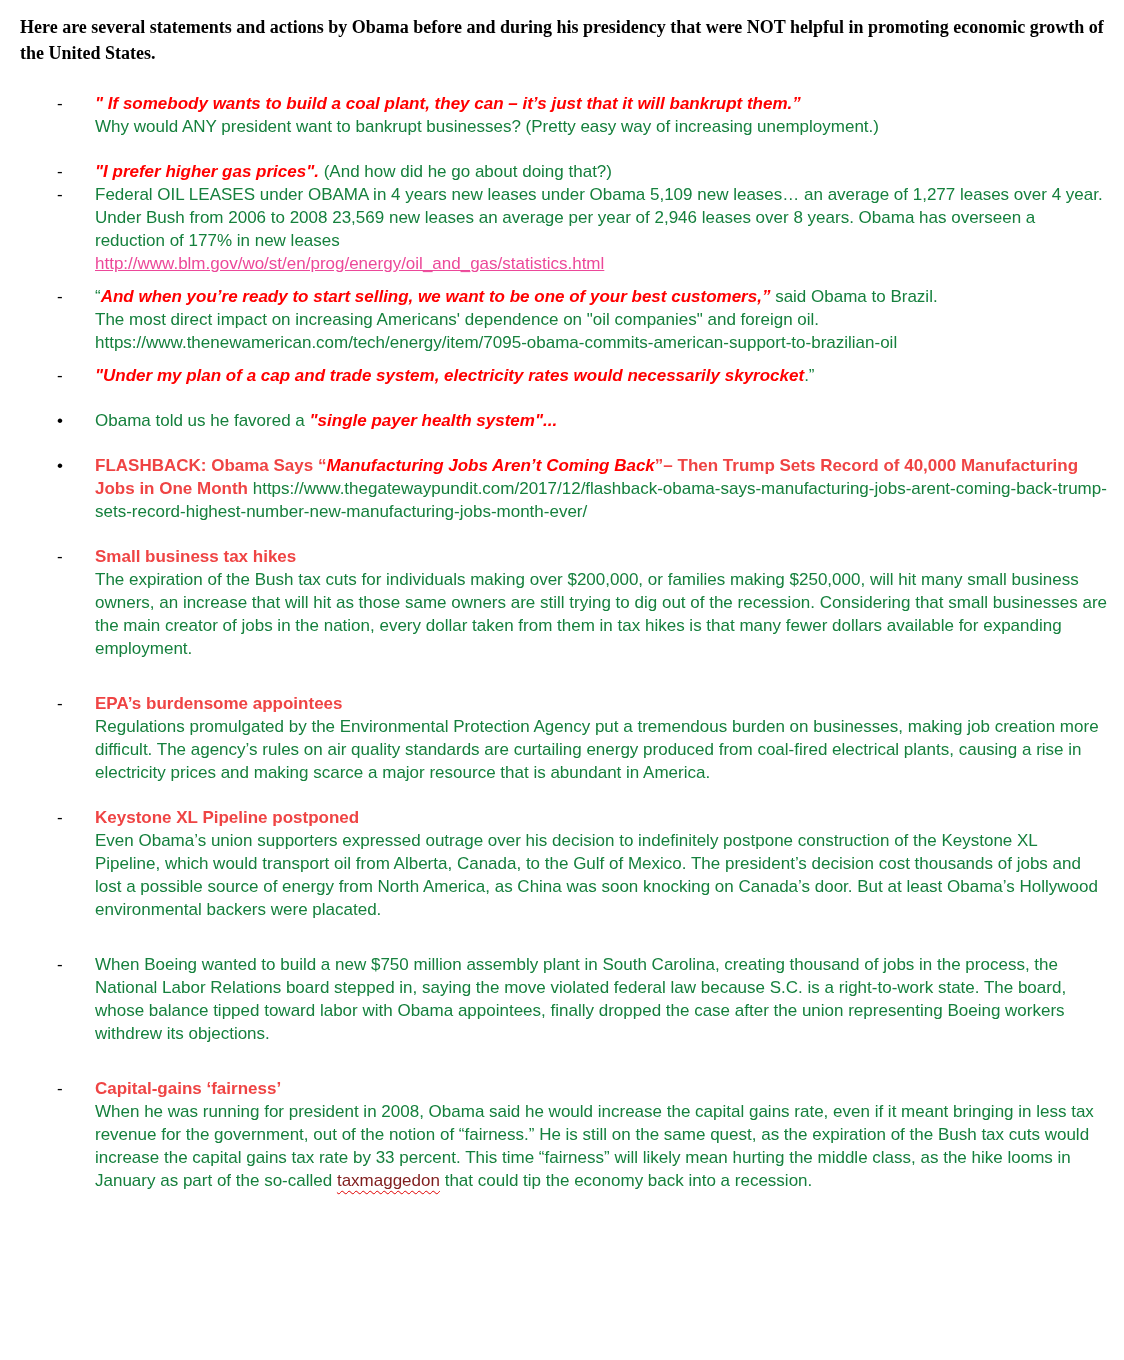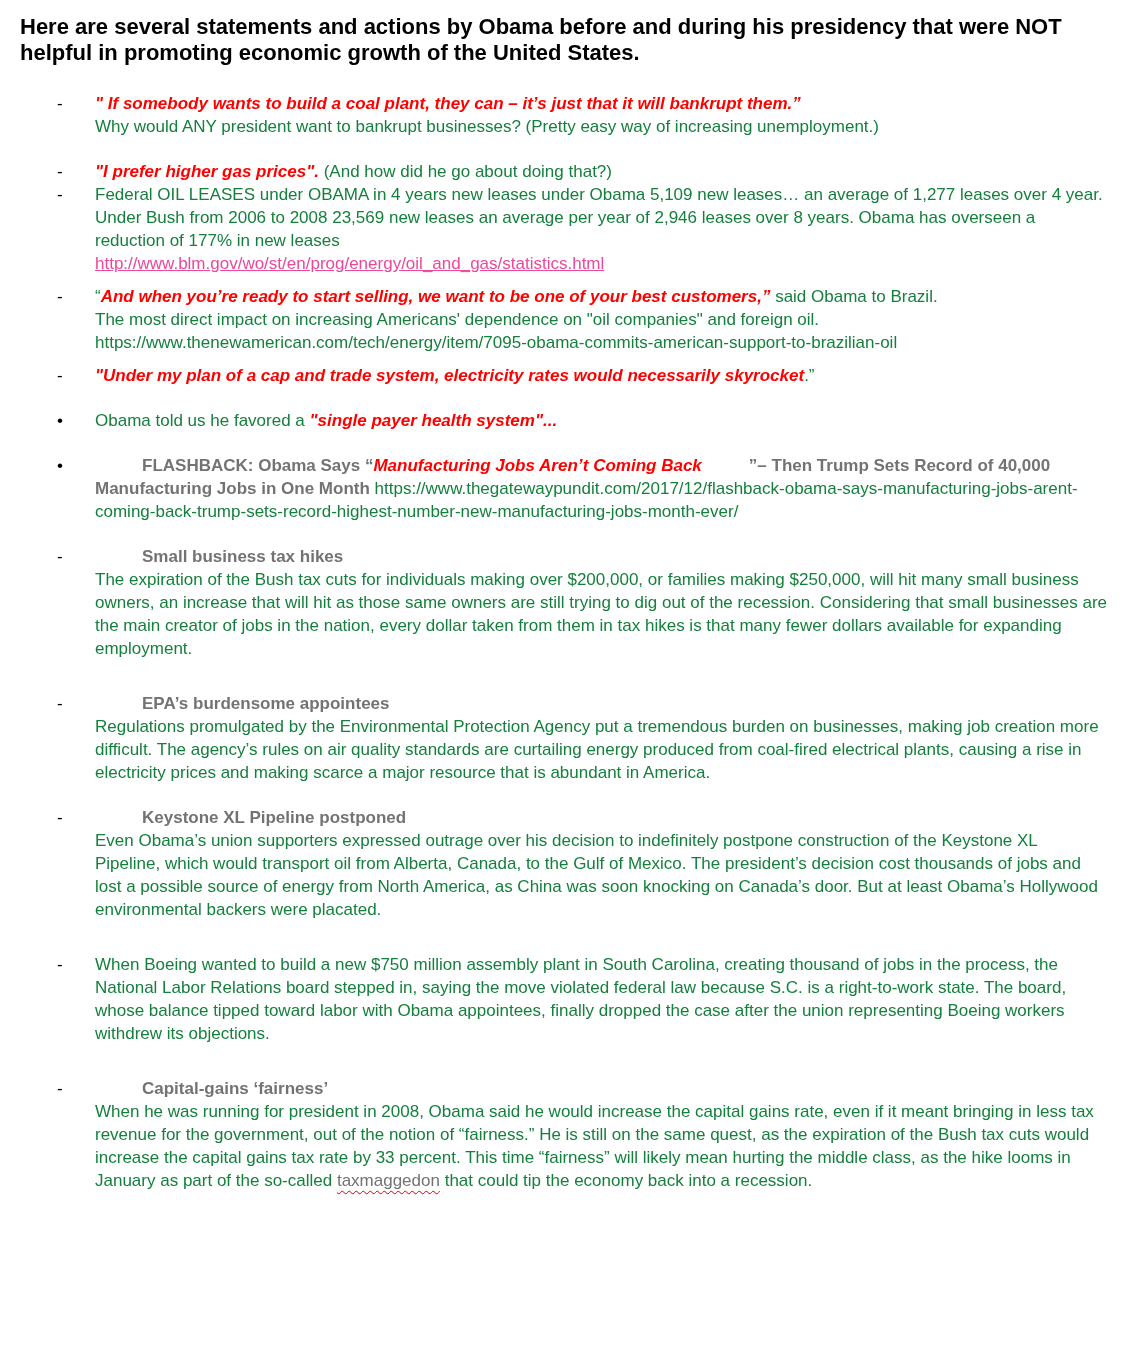--- a/index.html
+++ b/index.html
@@ -6,42 +6,43 @@
   .page {
     width: 1124px;
     min-height: 1360px;
     box-sizing: border-box;
     padding: 14px 16px 0 20px;
     background: #ffffff;
     color: #000000;
     font-family: "Liberation Sans", sans-serif;
   }
   h1.doc-title {
-    font-size: 22px;
+    font-size: 18px;
     line-height: 26px;
     font-weight: 700;
     margin: 0 0 26px 0;
     max-width: 1085px;
+    font-family: Liberation Serif, serif;
   }
   .list { }
   .item { display: flex; margin-left: 37px; }
   .marker {
     flex: 0 0 38px;
     font-size: 17px;
     line-height: 23px;
     color: #000;
   }
   .body { flex: 1; font-size: 17px; line-height: 23px; max-width: 1012px; }
   .para { margin: 0; }
   .run-plain { color: #15803d; }
   .run-red { color: #ff0000; font-weight: 700; font-style: italic; }
-  .run-bold { color: #737373; font-weight: 700; margin-left: 47px; }
+  .run-bold { color: #ef4444; font-weight: 700; }
   .run-link { color: #ec4899; text-decoration: underline; cursor: pointer; }
   .run-wavy {
-    color: #737373;
+    color: #7f1d1d;
     text-decoration-line: underline;
     text-decoration-style: wavy;
     text-decoration-color: #e00000;
     text-decoration-thickness: 1px;
     text-underline-offset: 4px;
   }
   .g0 { margin-top: 0; }
   .g1 { margin-top: 10px; }
   .g2 { margin-top: 22px; }
   .g3 { margin-top: 32px; }

